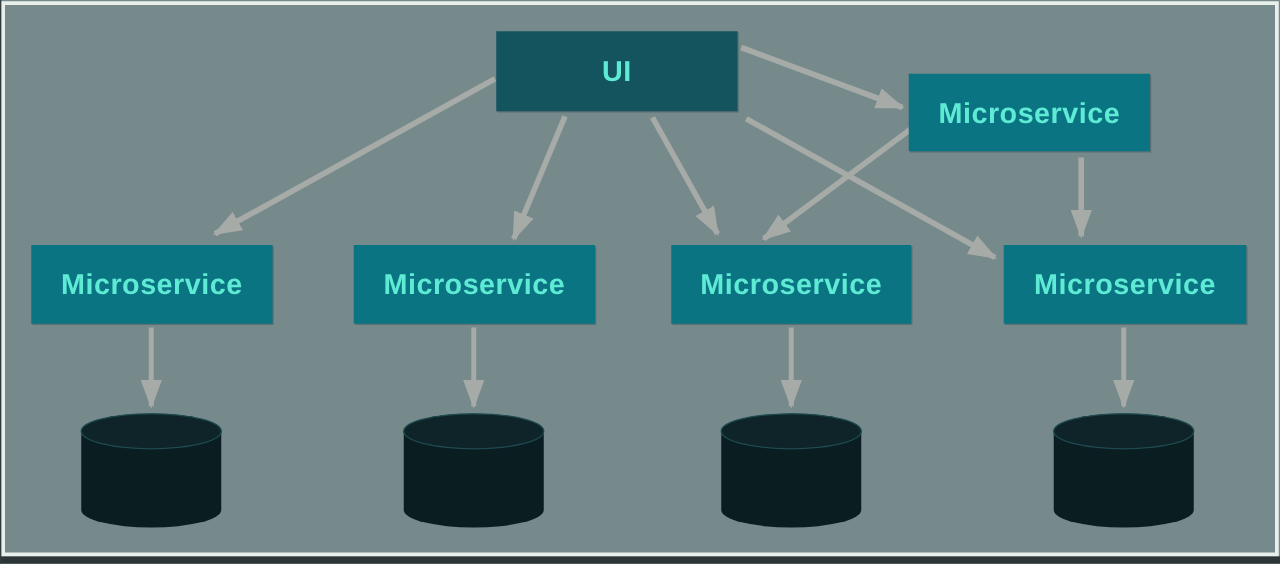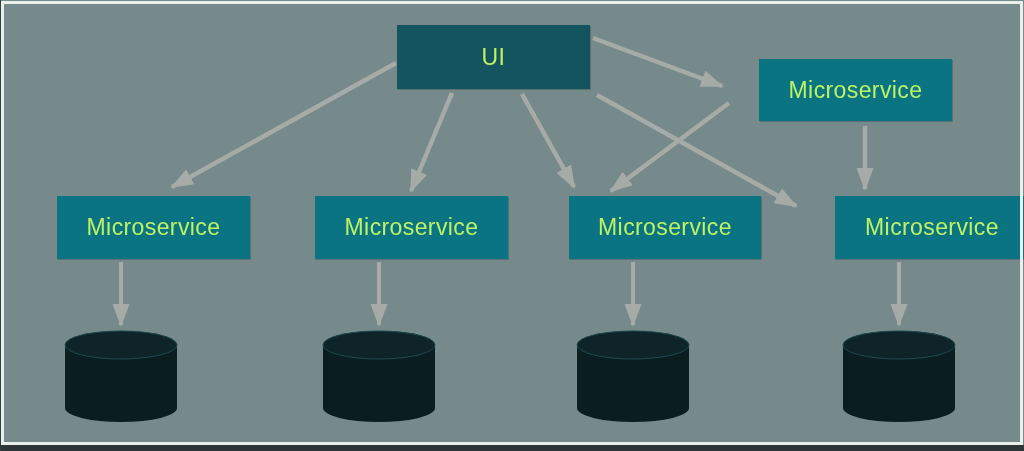--- a/index.html
+++ b/index.html
@@ -35,28 +35,29 @@
   }
   svg.layer{
     position:absolute; left:0; top:0;
     z-index:1;
   }
   .node{
     position:absolute;
     display:flex;
     align-items:center;
     justify-content:center;
-    color:#bef264;
+    color:#5eead4;
     font-size:23px;
     letter-spacing:0.4px;
     z-index:2;
     box-shadow:1px 1px 0 rgba(10,40,45,0.25);
+    font-weight:bold;
   }
   .node-ui{ background:#14545F; }
-  .node-ms{ background:#0A7482;margin-left:32px; }
+  .node-ms{ background:#0A7482; }
   #node-ui        { left:397px; top:25px;  width:193px; height:64px; }
   #node-ms-top    { left:727px; top:59px;  width:193px; height:62px; }
   #node-ms-1      { left:25px;  top:196px; width:193px; height:63px; }
   #node-ms-2      { left:283px; top:196px; width:193px; height:63px; }
   #node-ms-3      { left:537px; top:196px; width:192px; height:63px; }
   #node-ms-4      { left:803px; top:196px; width:194px; height:63px; }
 </style>
 </head>
 <body>
 

